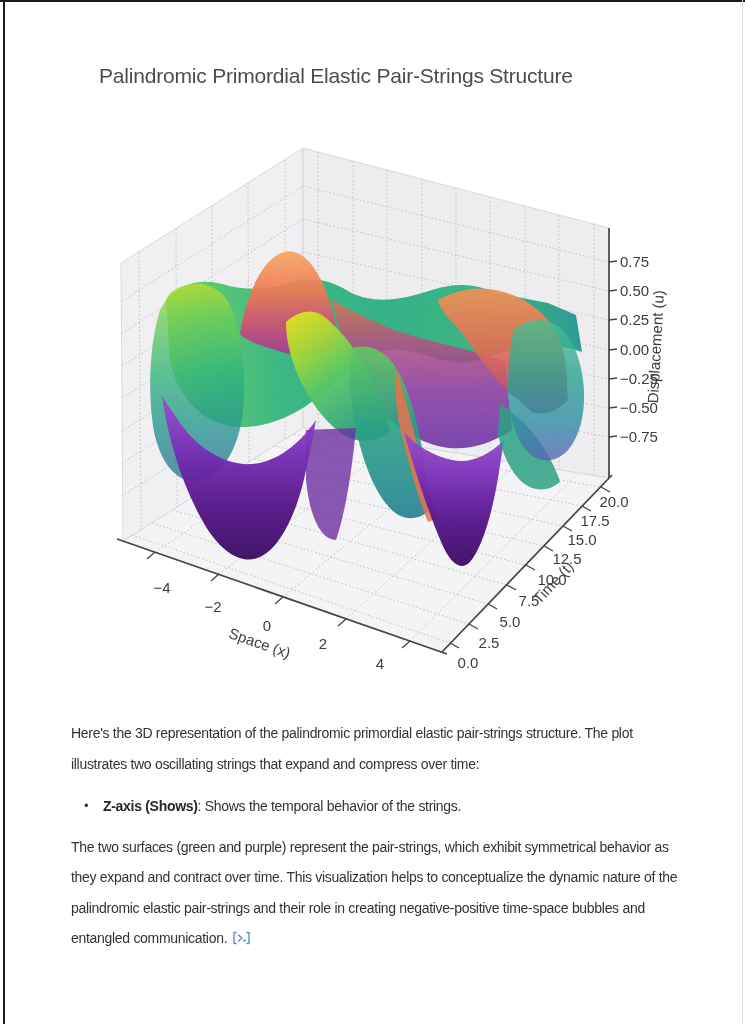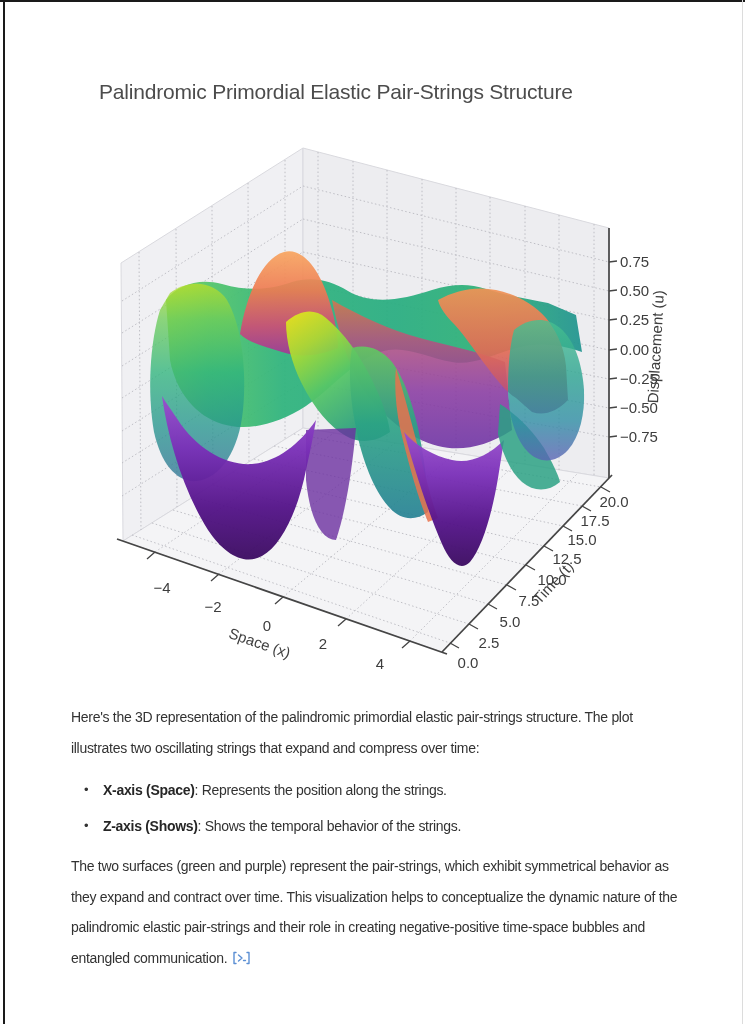--- a/index.html
+++ b/index.html
@@ -4,28 +4,28 @@
 <style>
   html,body{margin:0;padding:0;}
   body{
     width:745px;height:1024px;position:relative;overflow:hidden;background:#ffffff;
     font-family:"Liberation Sans", sans-serif;
   }
   .frame-top{position:absolute;left:0;top:0;width:745px;height:2px;background:#1a1a1a;}
   .frame-left{position:absolute;left:3px;top:0;width:2px;height:1024px;background:#1a1a1a;}
   .frame-right{position:absolute;left:742px;top:0;width:1px;height:1024px;background:#dcdcdc;}
   h1.page-title{
-    position:absolute;left:99px;top:80px;margin:0;
+    position:absolute;left:99px;top:64px;margin:0;
     font-size:21px;font-weight:400;color:#4c4c4c;letter-spacing:-0.2px;white-space:nowrap;
   }
   svg.plot{position:absolute;left:0;top:0;}
   .tick-label{font-size:15px;fill:#3d3d3d;font-family:"Liberation Sans",sans-serif;}
   .axis-title{font-size:15px;fill:#3f3f3f;font-family:"Liberation Sans",sans-serif;}
   .content{
-    position:absolute;left:71px;top:702px;width:612px;
+    position:absolute;left:71px;top:718px;width:612px;
     font-size:14px;line-height:30.5px;letter-spacing:-0.3px;color:#323232;
   }
   .content p{margin:0 0 12px 0;}
   .content ul{margin:2px 0 10px 13px;padding:0;list-style:none;}
   .content li{position:relative;padding-left:19px;margin-bottom:5px;}
   .content li::before{content:"\2022";position:absolute;left:0;top:0;color:#323232;font-size:13px;}
   .content .b{font-weight:700;color:#262626;}
   .cite{
     display:inline-block;vertical-align:-2px;margin-left:5px;cursor:pointer;
   }
@@ -169,21 +169,20 @@
   </g>
 
   <text class="axis-title" text-anchor="middle" transform="translate(258,648) rotate(19)">Space (x)</text>
   <text class="axis-title" text-anchor="middle" transform="translate(557,586) rotate(-47)">Time (t)</text>
   <text class="axis-title" text-anchor="middle" transform="translate(661,347) rotate(-87)">Displacement (u)</text>
 </svg>
 
 <div class="content">
   <p>Here's the 3D representation of the palindromic primordial elastic pair-strings structure. The plot illustrates two oscillating strings that expand and compress over time:</p>
   <ul>
-    <li><span class="b">X-axis (Space)</span><span>: Represents the position along the strings.</span></li>
     <li><span class="b">Z-axis (Shows)</span><span>: Shows the temporal behavior of the strings.</span></li>
   </ul>
   <p><span>The two surfaces (green and purple) represent the pair-strings, which exhibit symmetrical behavior as they expand and contract over time. This visualization helps to conceptualize the dynamic nature of the palindromic elastic pair-strings and their role in creating negative-positive time-space bubbles and entangled communication.</span><span class="cite"><svg width="19" height="14" viewBox="0 0 19 14" fill="none" stroke="#5b8fd4" stroke-width="1.4" stroke-linecap="round" stroke-linejoin="round">
           <path d="M4,1.5 L2,1.5 L2,12.5 L4,12.5"></path>
           <path d="M15,1.5 L17,1.5 L17,12.5 L15,12.5"></path>
           <path d="M6.5,4 L10,7 L6.5,10"></path>
           <path d="M11.5,9.5 L13.5,9.5"></path>
         </svg></span></p>
 </div>
 

